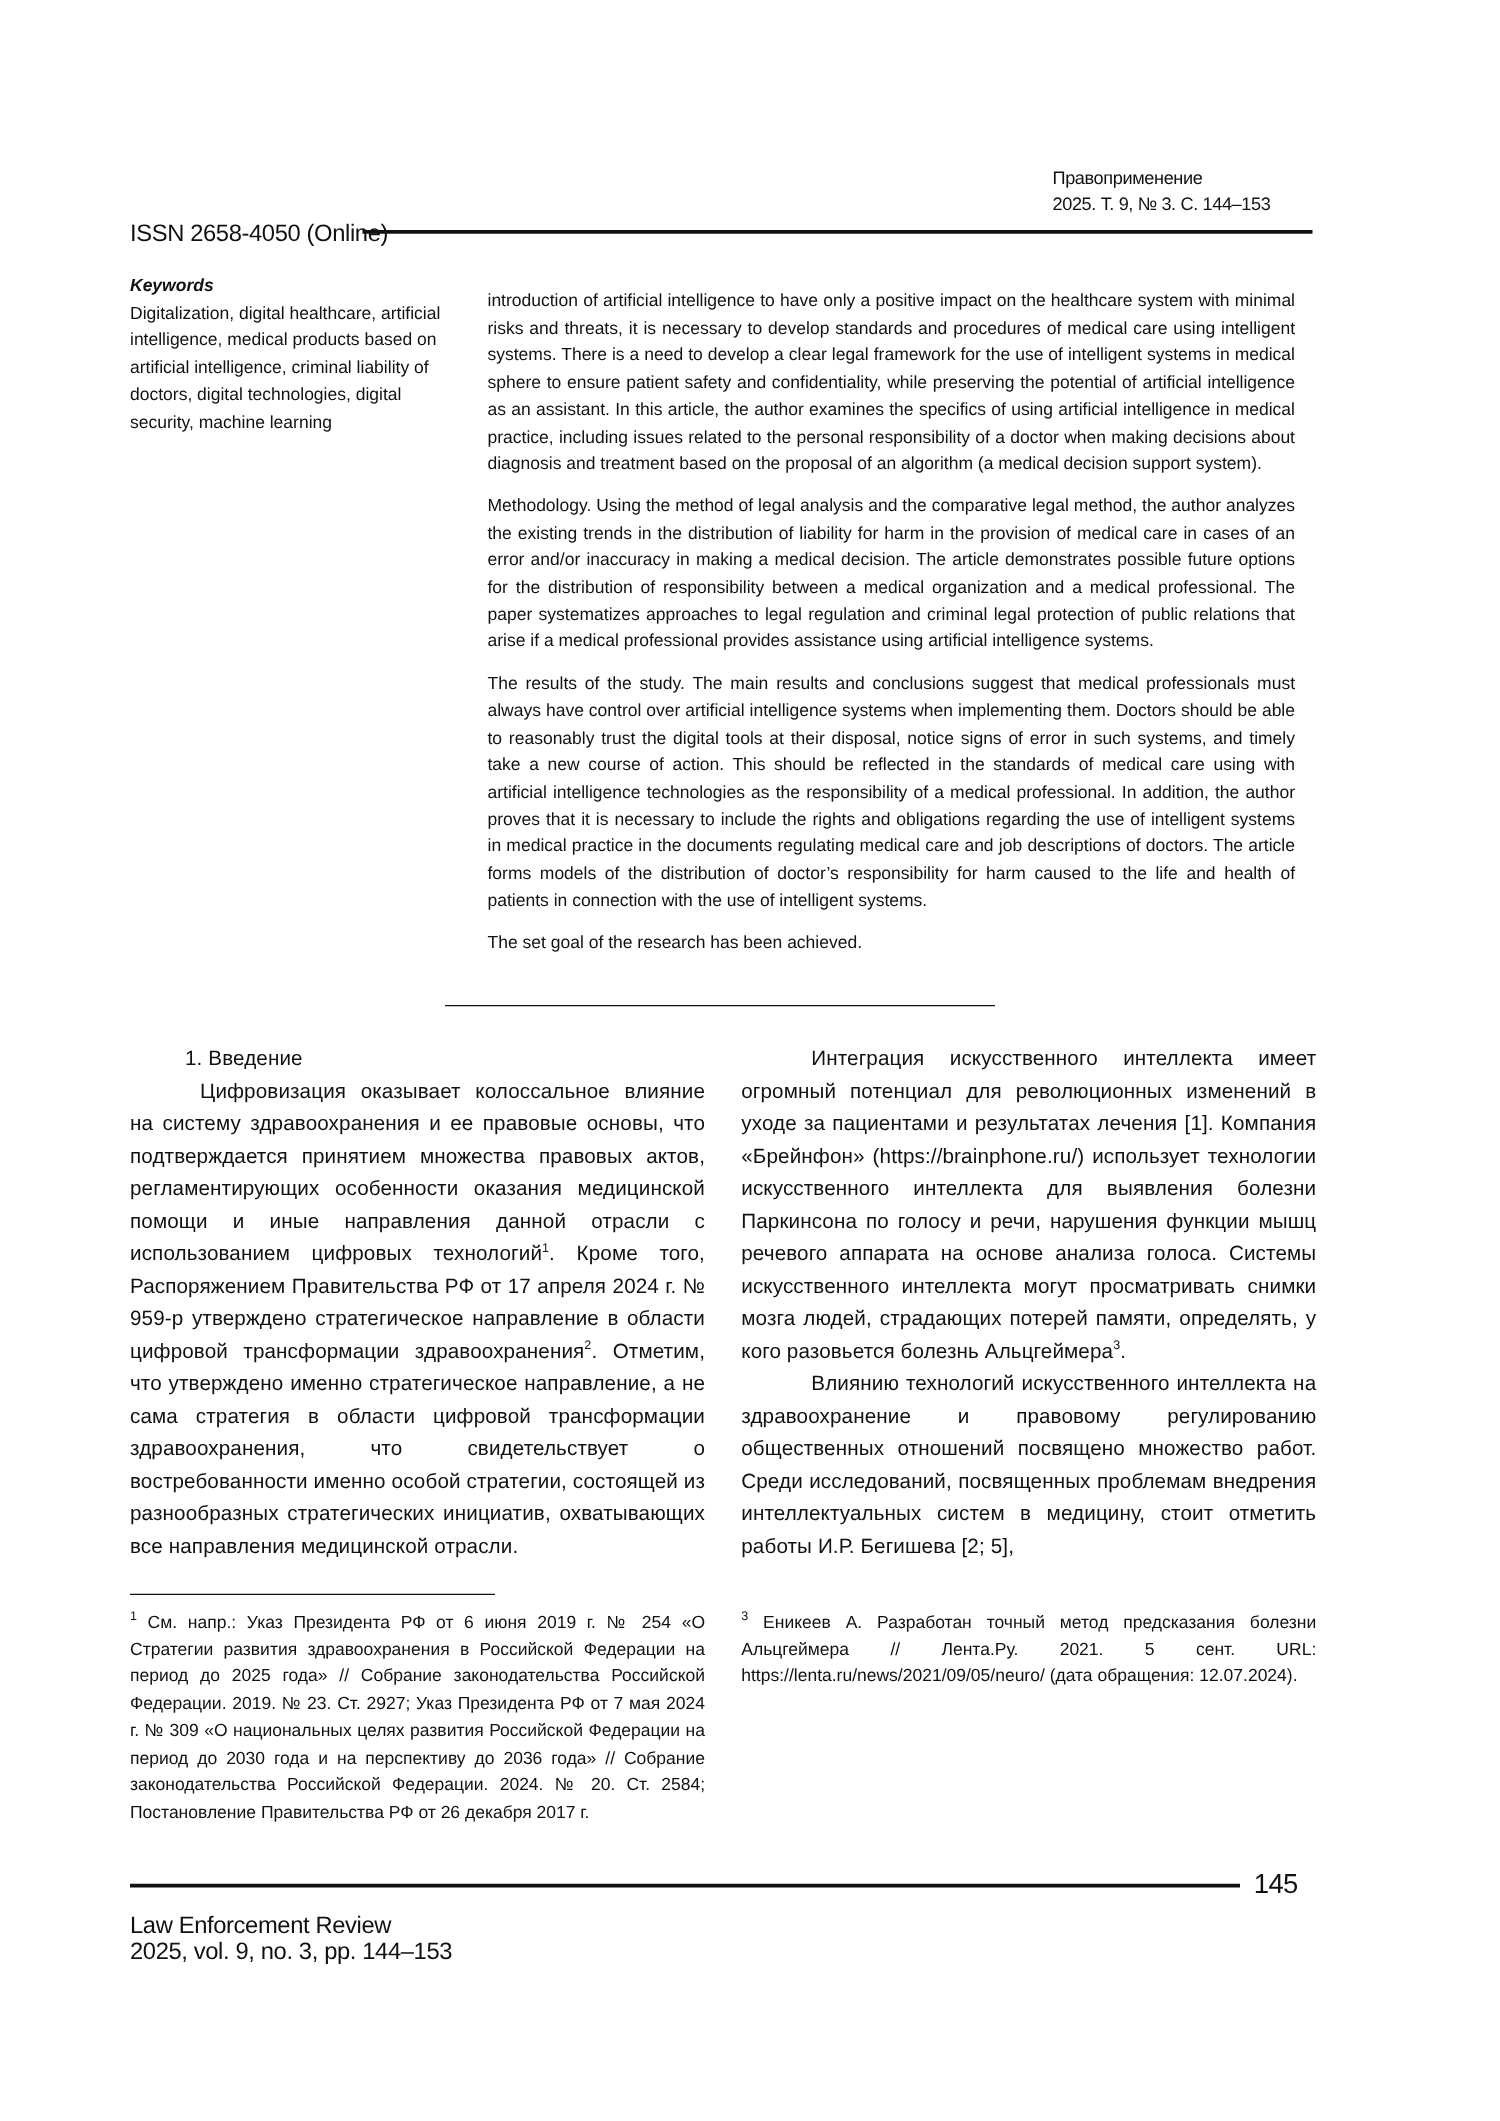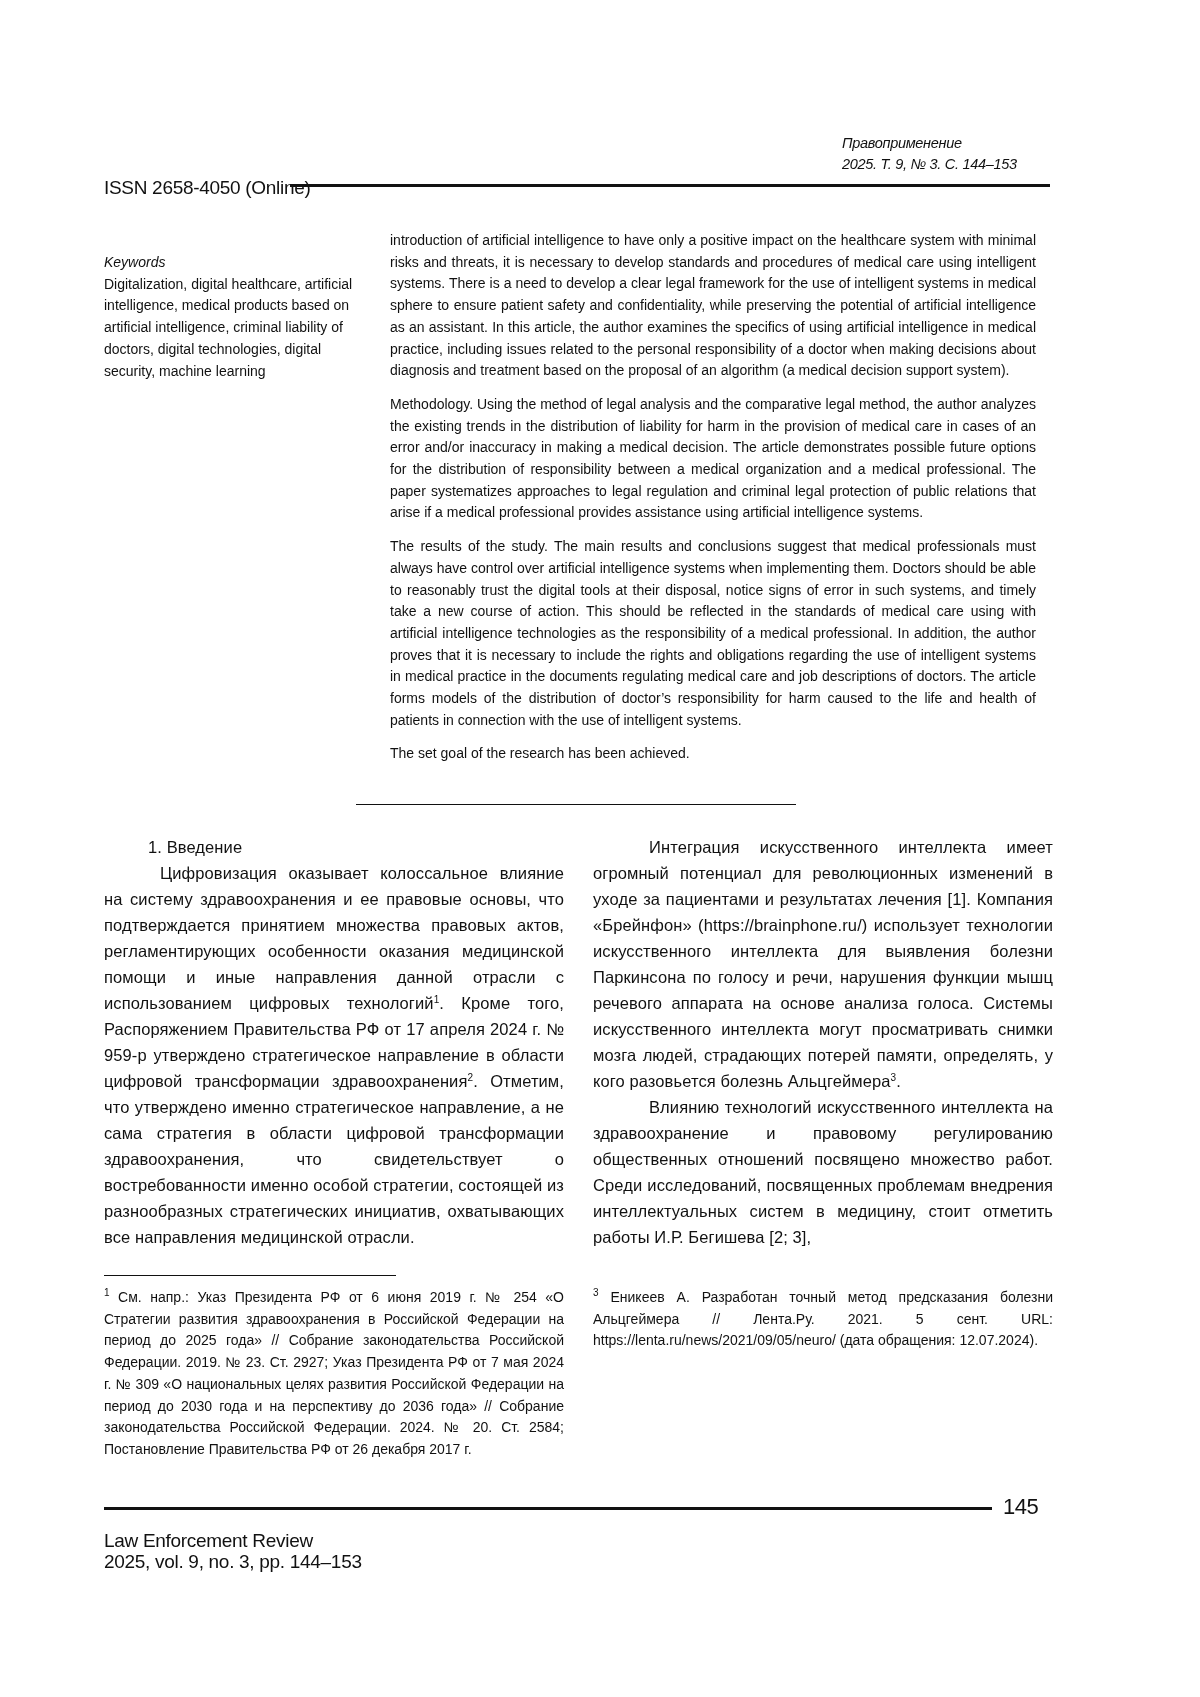--- a/index.html
+++ b/index.html
@@ -1,26 +1,26 @@
 <!DOCTYPE html>
 <html><head>
 <meta charset="utf-8">
 <style>
   html, body { margin: 0; padding: 0; background: #ffffff; }
   body { width: 1200px; height: 1697px; position: relative; overflow: hidden;
          font-family: "Liberation Sans", sans-serif; color: #111; }
   .abs { position: absolute; }
   .narrow { font-family: "Liberation Sans", sans-serif; font-stretch: condensed; letter-spacing: -0.3px; }
 
-  #hdr-journal { left: 842px; top: 133px; font-size: 14.5px; line-height: 21px; text-align: left; font-style: italic; }
+  #hdr-journal { left: 842px; top: 133px; font-size: 14.5px; line-height: 21px; text-align: left; }
   #hdr-issn { left: 104px; top: 177px; font-size: 19px; letter-spacing: -0.3px; }
   #hdr-rule { left: 290px; top: 184px; width: 760px; height: 0; border-top: 3px solid #111; }
 
   #kw { left: 104px; top: 218px; width: 250px; font-size: 14px; line-height: 21.7px; }
-  #kw .kw-title { font-weight: normal; font-style: italic; margin-top: 34px; }
+  #kw .kw-title { font-weight: bold; font-style: italic; }
 
   #abstract { left: 378px; top: 218px; width: 670px; font-size: 14px; line-height: 21.7px; text-align: justify; }
   #abstract p { margin: 12px; }
 
   #sep { left: 356px; top: 804px; width: 440px; height: 0; border-top: 1.5px solid #111; }
 
   .col { width: 460px; font-size: 16.5px; line-height: 26px; text-align: justify; letter-spacing: 0.1px; }
   .col p { margin: 0; text-indent: 56px; }
   #col-left { left: 104px; top: 834px; }
   #col-right { left: 593px; top: 834px; }
@@ -61,21 +61,21 @@
 
 <div id="sep" class="abs"></div>
 
 <div id="col-left" class="abs col">
   <p class="sec-title">1. Введение</p>
   <p><span>Цифровизация оказывает колоссальное влияние на систему здравоохранения и ее правовые основы, что подтверждается принятием множества правовых актов, регламентирующих особенности оказания медицинской помощи и иные направления данной отрасли с использованием цифровых технологий</span><sup>1</sup><span>. Кроме того, Распоряжением Правительства РФ от 17 апреля 2024 г. № 959-р утверждено стратегическое направление в области цифровой трансформации здравоохранения</span><sup>2</sup><span>. Отметим, что утверждено именно стратегическое направление, а не сама стратегия в области цифровой трансформации здравоохранения, что свидетельствует о востребованности именно особой стратегии, состоящей из разнообразных стратегических инициатив, охватывающих все направления медицинской отрасли.</span></p>
 </div>
 
 <div id="col-right" class="abs col">
   <p><span>Интеграция искусственного интеллекта имеет огромный потенциал для революционных изменений в уходе за пациентами и результатах лечения [1]. Компания «Брейнфон» (https://brainphone.ru/) использует технологии искусственного интеллекта для выявления болезни Паркинсона по голосу и речи, нарушения функции мышц речевого аппарата на основе анализа голоса. Системы искусственного интеллекта могут просматривать снимки мозга людей, страдающих потерей памяти, определять, у кого разовьется болезнь Альцгеймера</span><sup>3</sup><span>.</span></p>
-  <p>Влиянию технологий искусственного интеллекта на здравоохранение и правовому регулированию общественных отношений посвящено множество работ. Среди исследований, посвященных проблемам внедрения интеллектуальных систем в медицину, стоит отметить работы И.Р. Бегишева [2; 3],</p>
+  <p>Влиянию технологий искусственного интеллекта на здравоохранение и правовому регулированию общественных отношений посвящено множество работ. Среди исследований, посвященных проблемам внедрения интеллектуальных систем в медицину, стоит отметить работы И.Р. Бегишева [2; 5],</p>
 </div>
 
 <div id="fn-rule" class="abs"></div>
 <div id="fn-left" class="abs fn">
   <p><sup>1</sup> <span>См. напр.: Указ Президента РФ от 6 июня 2019 г. № 254 «О Стратегии развития здравоохранения в Российской Федерации на период до 2025 года» // Собрание законодательства Российской Федерации. 2019. № 23. Ст. 2927; Указ Президента РФ от 7 мая 2024 г. № 309 «О национальных целях развития Российской Федерации на период до 2030 года и на перспективу до 2036 года» // Собрание законодательства Российской Федерации. 2024. № 20. Ст. 2584; Постановление Правительства РФ от 26 декабря 2017 г.</span></p>
 </div>
 <div id="fn-right" class="abs fn">
   <p><sup>3</sup> <span>Еникеев А. Разработан точный метод предсказания болезни Альцгеймера // Лента.Ру. 2021. 5 сент. URL: https://lenta.ru/news/2021/09/05/neuro/ (дата обращения: 12.07.2024).</span></p>
 </div>
 

